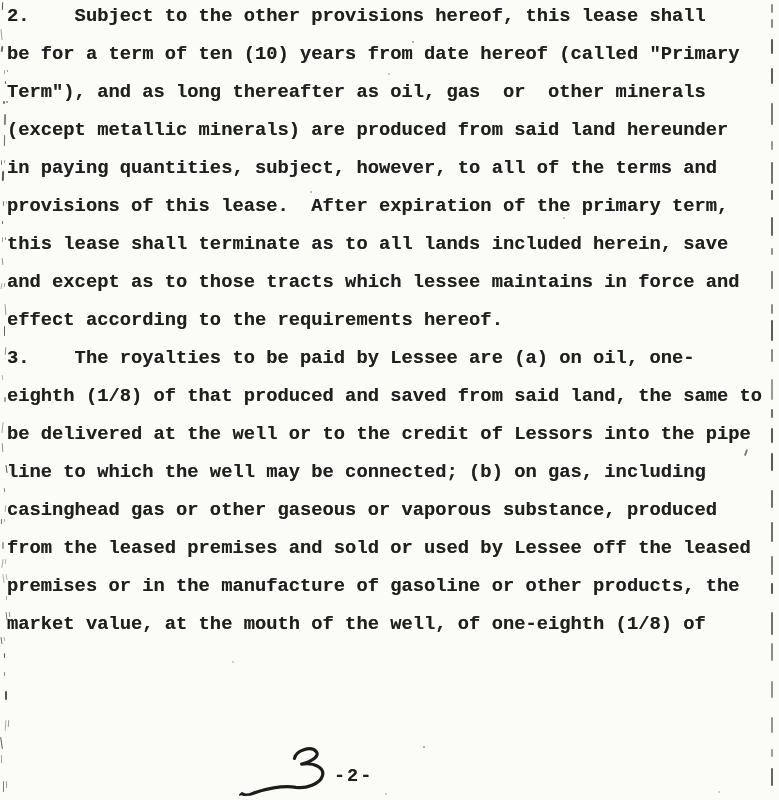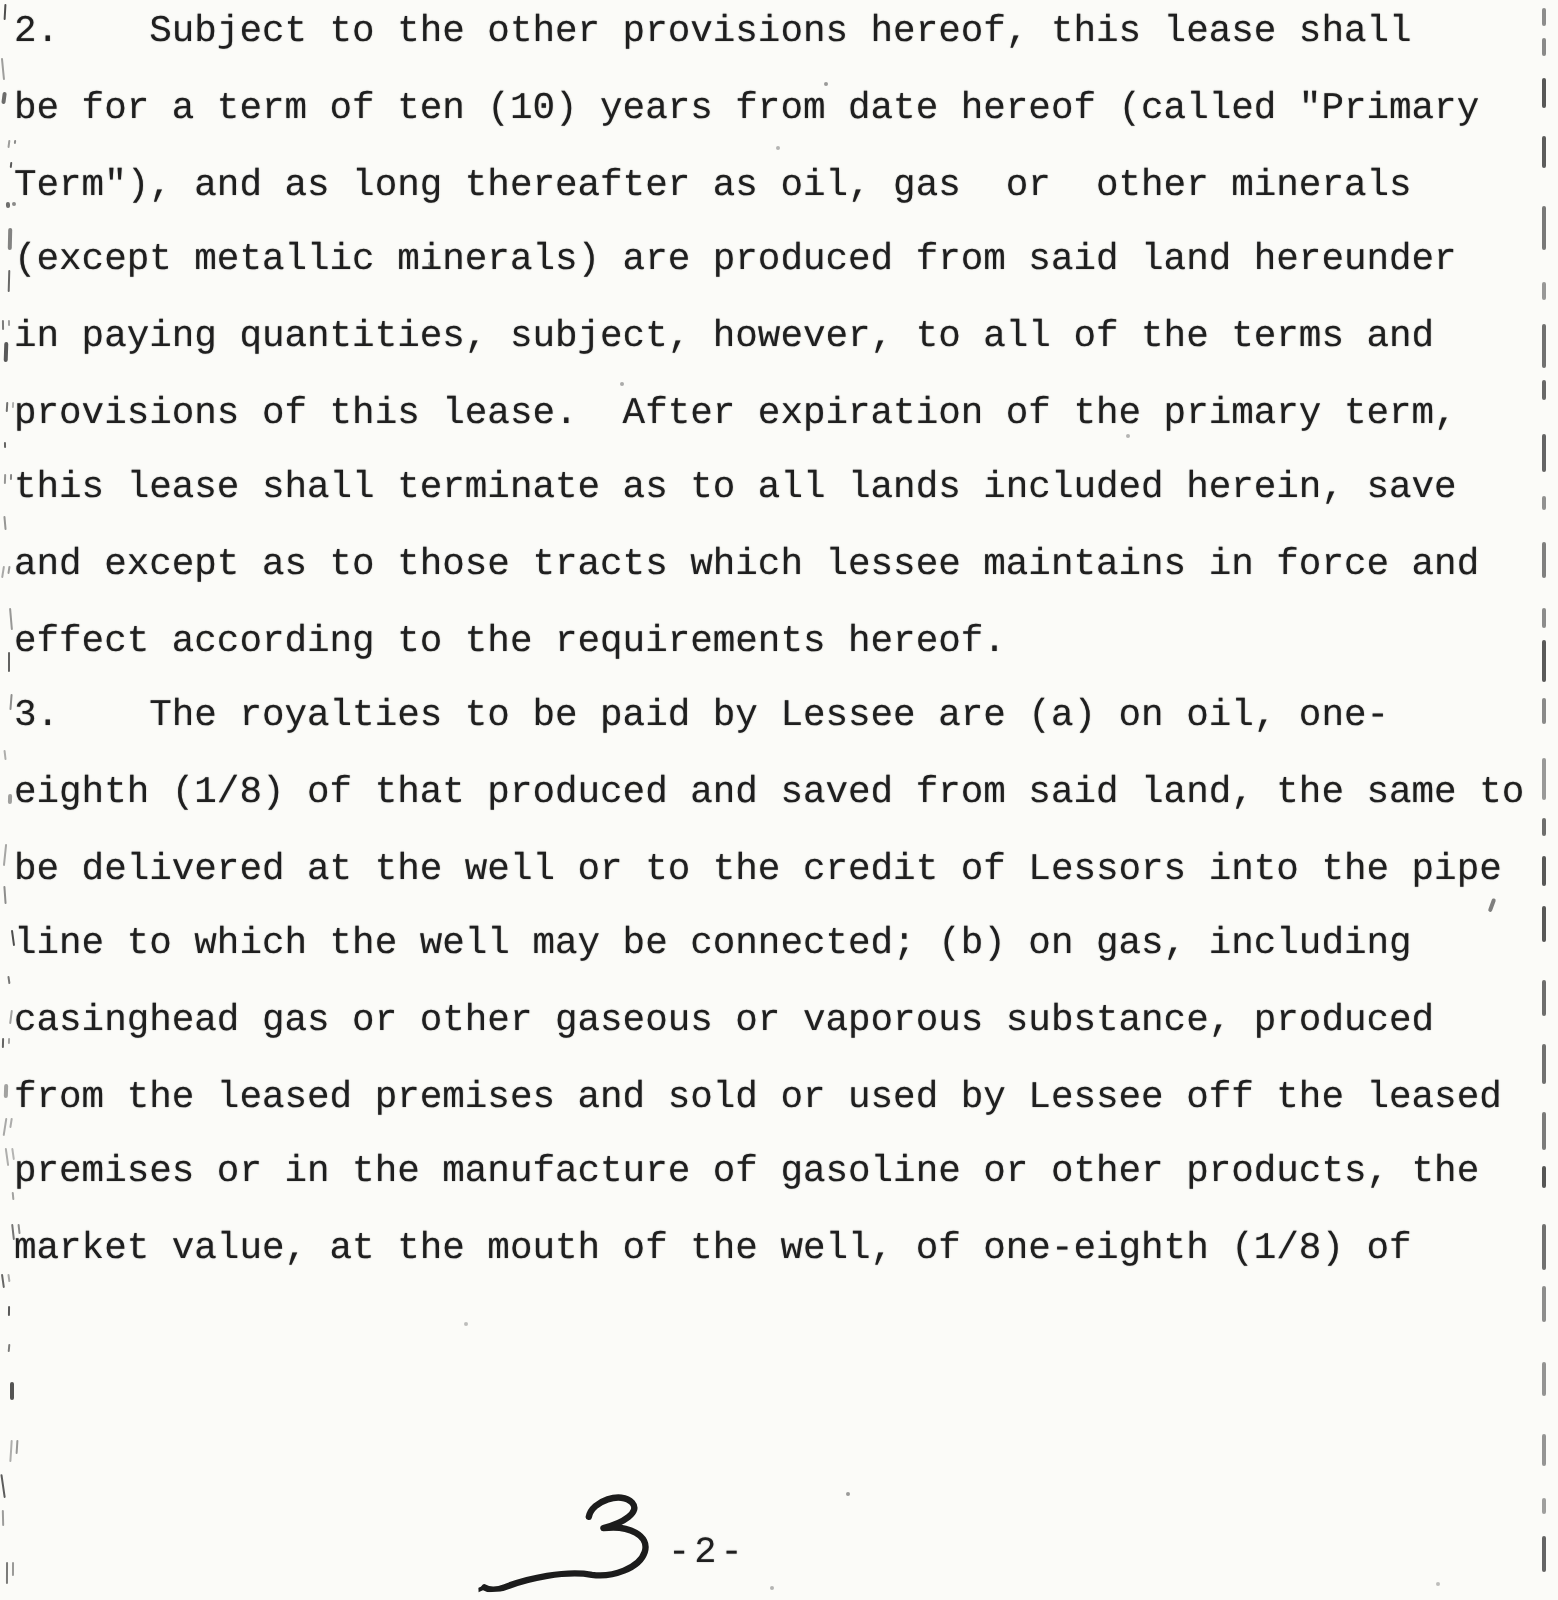--- a/index.html
+++ b/index.html
@@ -8,20 +8,21 @@
     background: #ffffff;
   }
   .page {
     position: relative;
     width: 779px;
     height: 800px;
     background: var(--paper, #fbfbf8);
     overflow: hidden;
     font-family: "Liberation Mono", "DejaVu Sans Mono", monospace;
     color: var(--ink, #1f1f1f);
+    font-weight: bold;
   }
   .text-block {
     position: absolute;
     left: 7px;
     top: -3px;
     white-space: pre;
     font-size: 18.8px;
     line-height: 38px;
     letter-spacing: 0px;
     text-shadow: 0 0 0.6px rgba(25,25,25,0.55);

